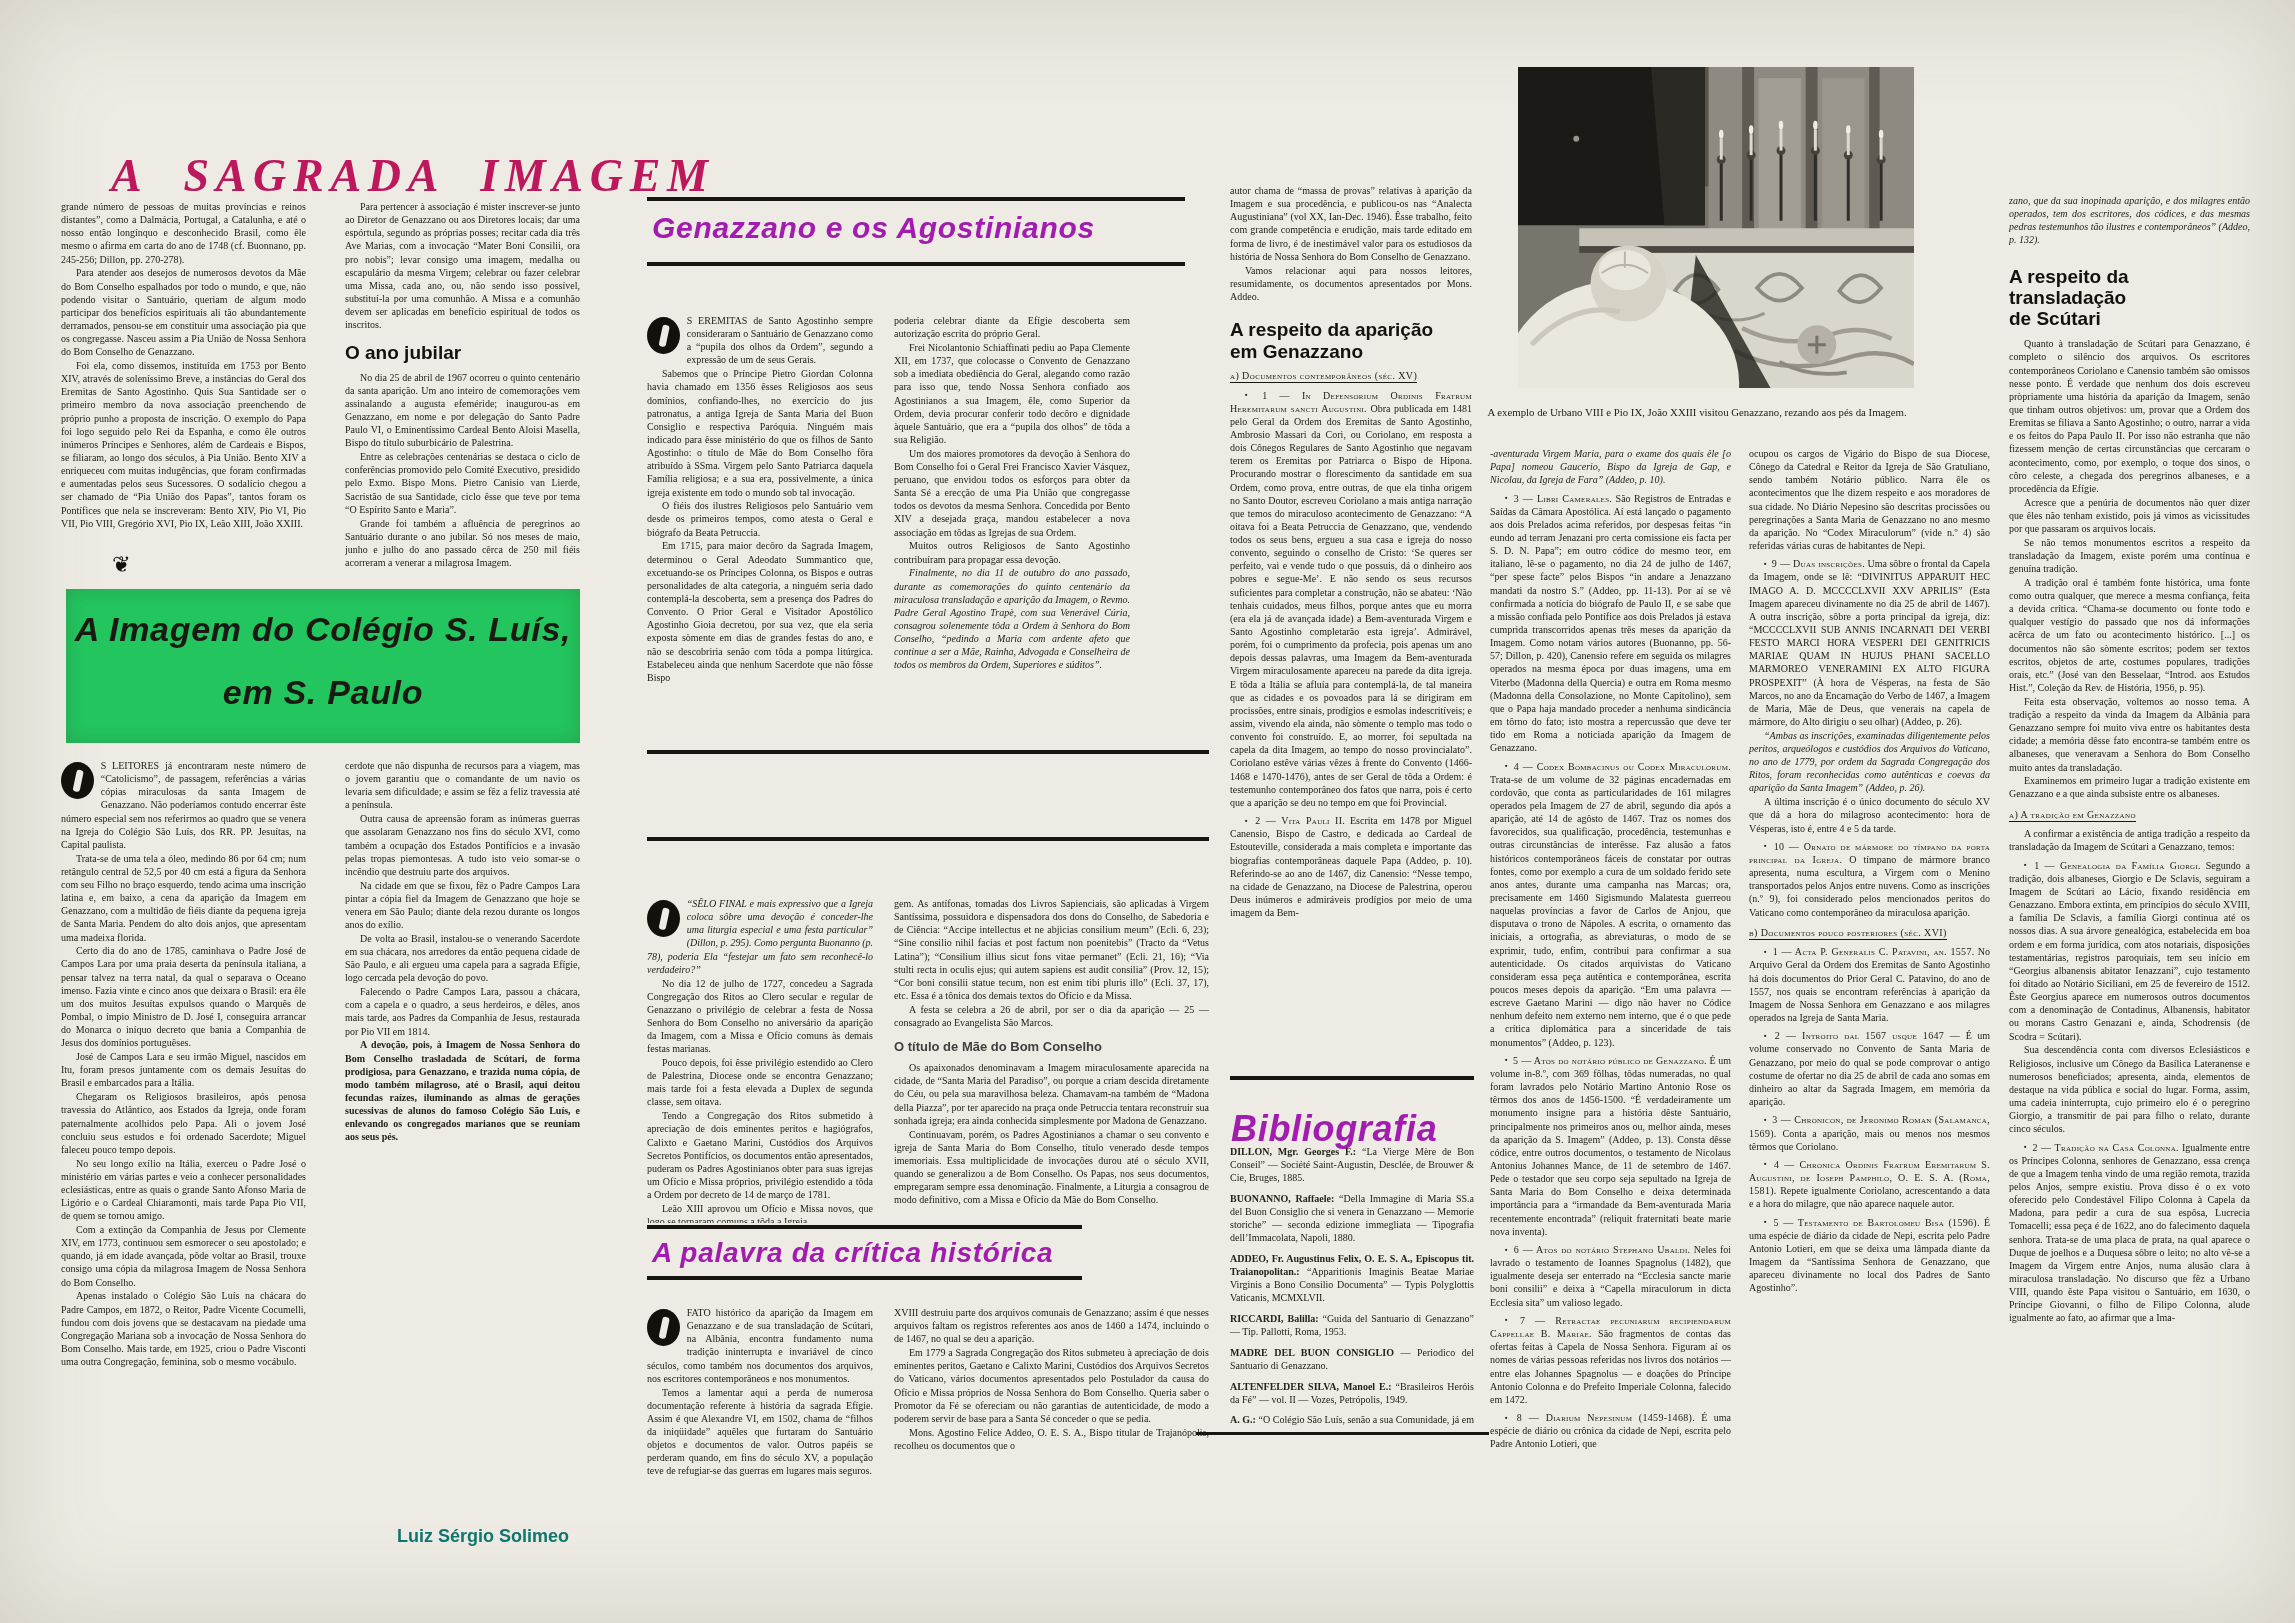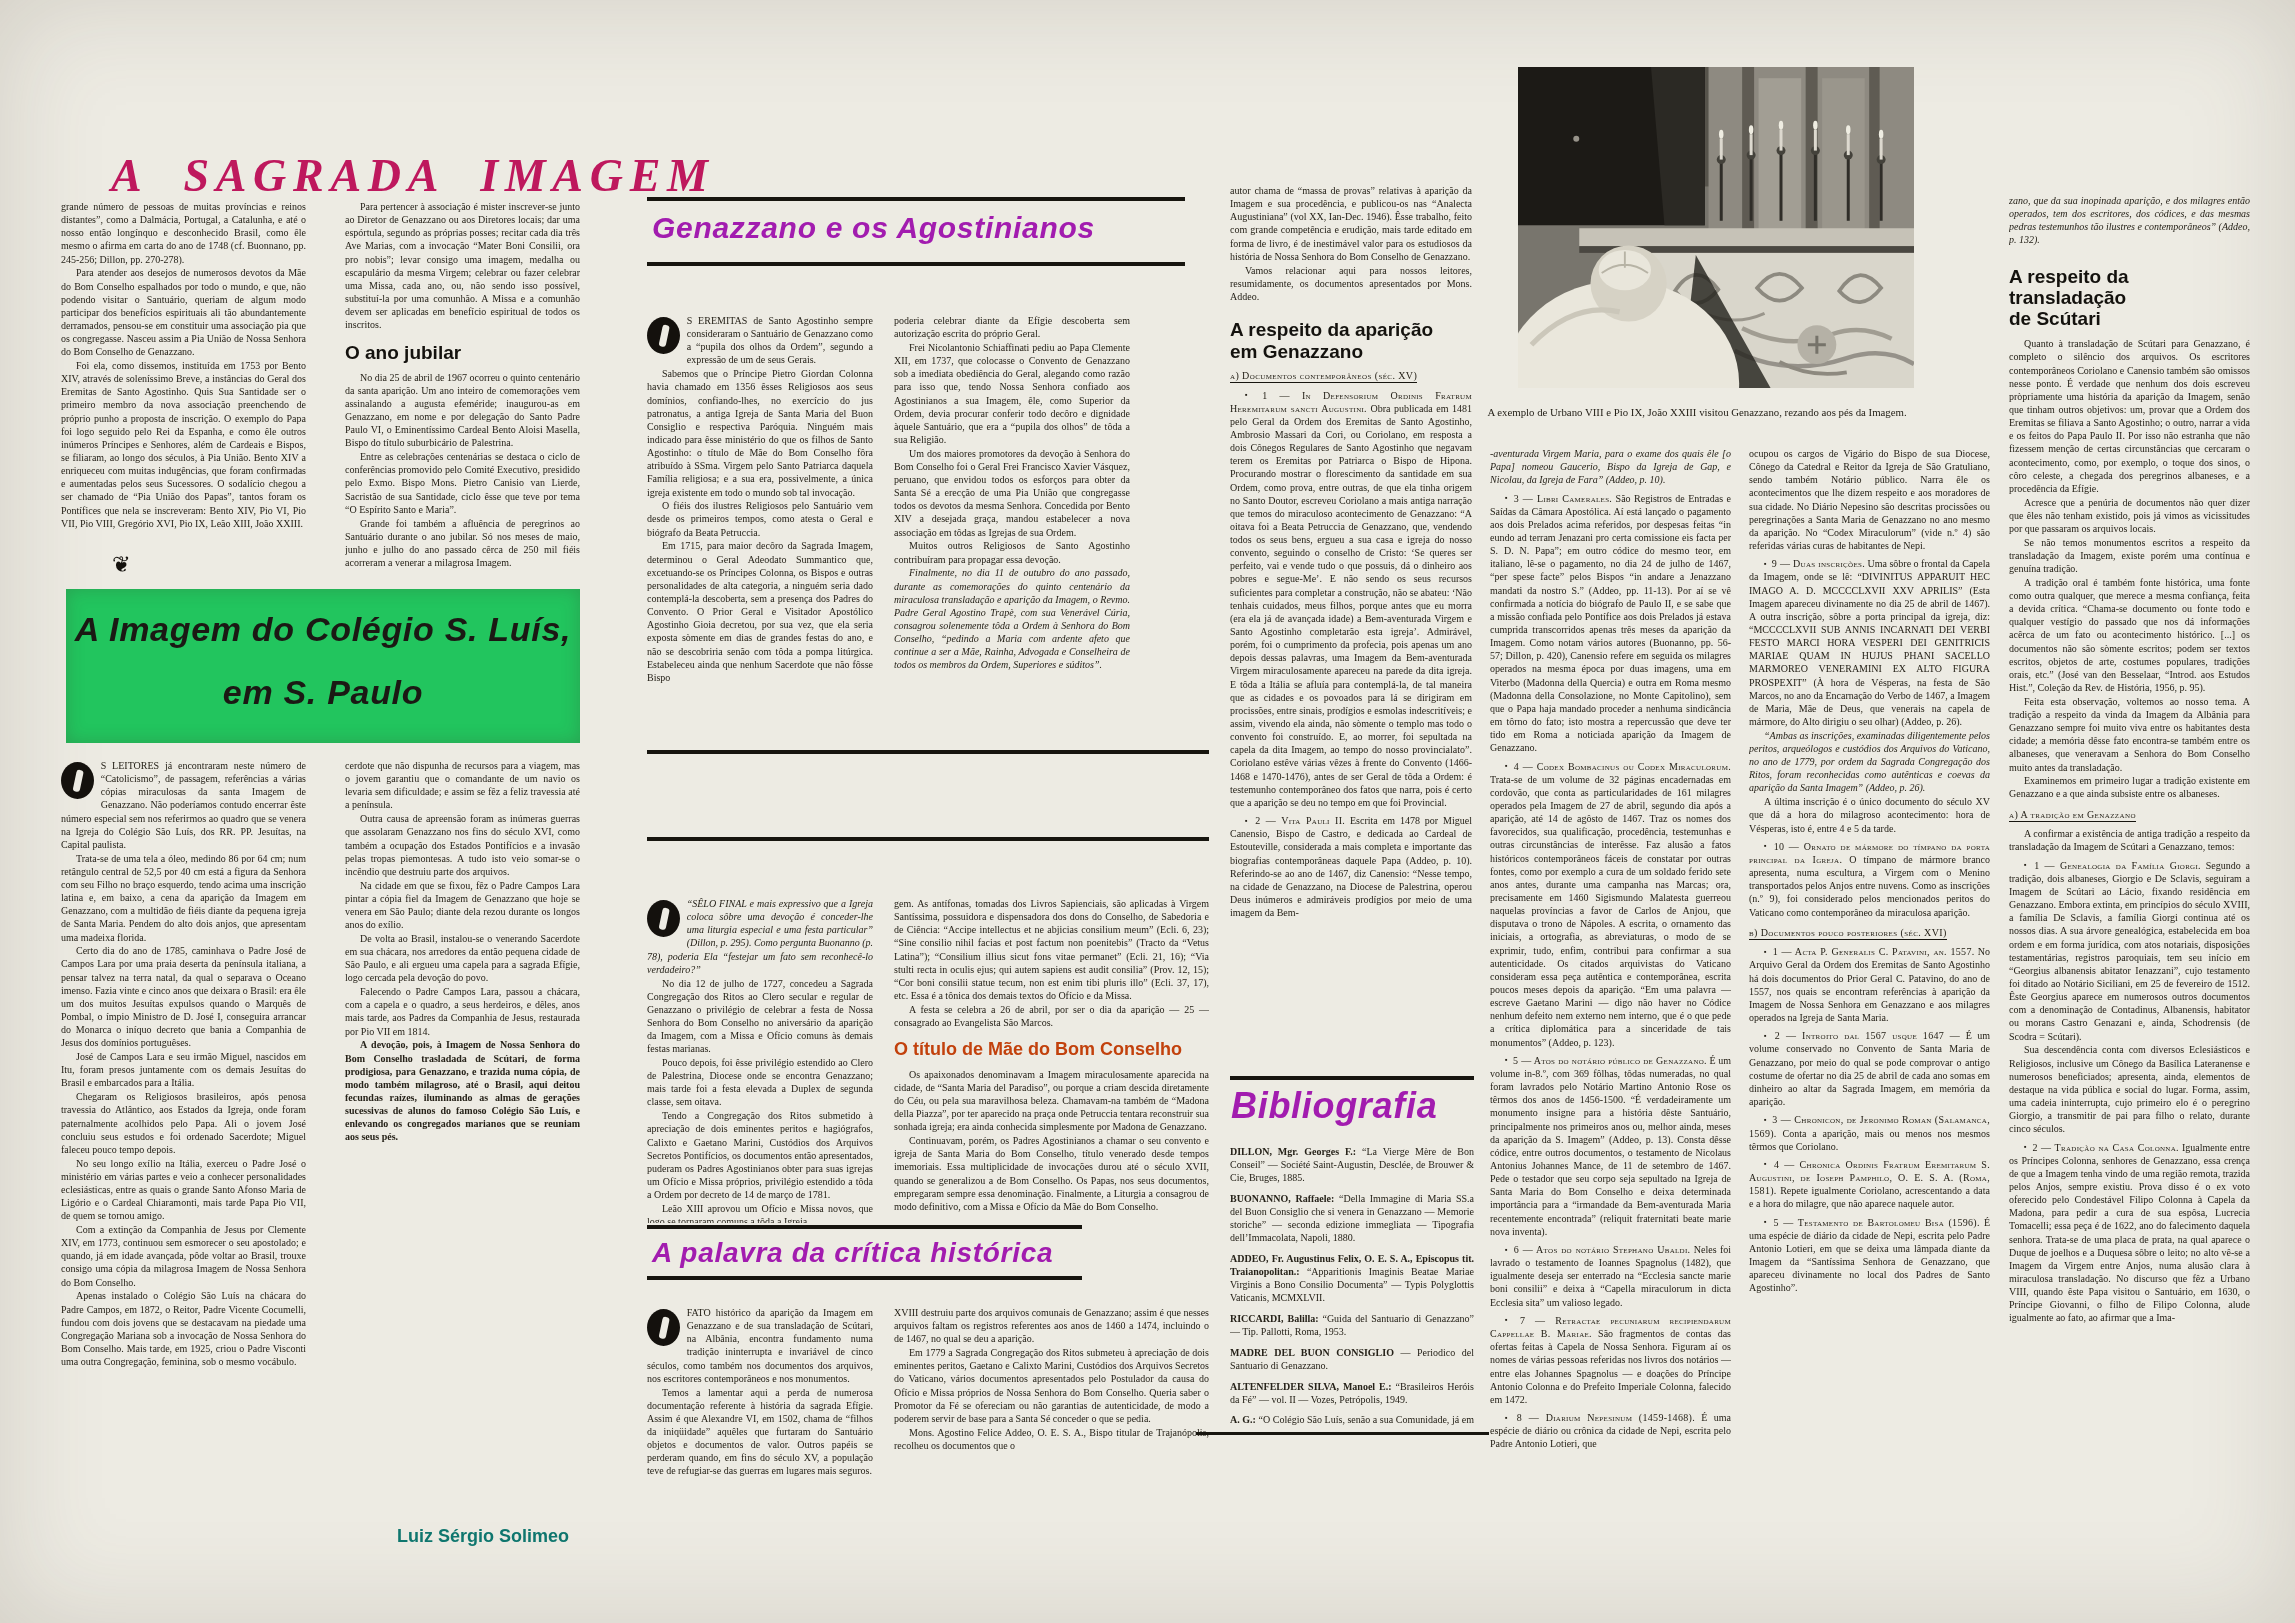--- a/index.html
+++ b/index.html
@@ -15,22 +15,22 @@
   .rule{position:absolute;background:#17150f;}
   .main-title{position:absolute;font-family:"Liberation Serif",serif;font-style:italic;font-weight:bold;
               font-size:46px;letter-spacing:6.7px;word-spacing:19.4px;color:#be185d;white-space:nowrap;}
   .band-title{position:absolute;font-family:"Liberation Sans","DejaVu Sans",sans-serif;
               font-style:italic;font-weight:bold;color:#a21caf;white-space:nowrap;letter-spacing:0.7px;}
   .graybox{position:absolute;background:#22c55e;box-shadow:inset 0 0 18px rgba(60,55,45,.25);}
   .boxline{position:absolute;width:100%;text-align:center;font-family:"Liberation Sans",sans-serif;
            font-style:italic;font-weight:bold;font-size:34px;color:#1b1914;letter-spacing:0.7px;}
   .subhead{font-family:"Liberation Sans",sans-serif;font-weight:bold;font-size:19px;font-style:normal;
            text-align:left;text-indent:0 !important;margin:10.5px 0 7.5px 0 !important;line-height:1.12;color:#14120e;}
-  .subhead2{font-family:"Liberation Sans",sans-serif;font-weight:bold;font-size:18px;text-align:left;
-            text-indent:0 !important;margin:9px 0 6px 0 !important;color:#c2410c;}
+  .subhead2{font-family:"Liberation Sans",sans-serif;font-weight:bold;font-size:13px;text-align:left;
+            text-indent:0 !important;margin:9px 0 6px 0 !important;color:#404040;}
   .doc-sub{font-variant:small-caps;letter-spacing:0.4px;text-indent:0 !important;margin:7.5px 0 6px 0 !important;}
   .doc-sub span{border-bottom:1.5px solid #17150f;padding-bottom:1px;}
   .entry{margin-top:5.2px !important;}
   .entry::before{content:"▪";font-size:7.5px;margin-right:5.2px;position:relative;top:-1.5px;}
   .elabel{font-variant:small-caps;letter-spacing:0.3px;}
   .dcap{float:left;width:33px;height:37px;background:#14110d;border-radius:50%;margin:3px 6.7px 1.5px 0;position:relative;}
   .dcap i{position:absolute;left:50%;top:50%;width:6.7px;height:22.4px;background:#edebe3;
           transform:translate(-50%,-50%) rotate(12deg);border-radius:3px;}
   .bib p{text-indent:0;margin:0 0 7.5px 0;}
   .blead{font-weight:bold;}
@@ -150,21 +150,21 @@
   <div class="col" style="left:1230px;top:184px;width:242px;height:889px;">
     <p class="nt">autor chama de “massa de provas” relativas à aparição da Imagem e sua procedência, e publicou-os nas “Analecta Augustiniana” (vol XX, Ian-Dec. 1946). Êsse trabalho, feito com grande competência e erudição, mais tarde editado em forma de livro, é de inestimável valor para os estudiosos da história de Nossa Senhora do Bom Conselho de Genazzano.</p>
     <p>Vamos relacionar aqui para nossos leitores, resumidamente, os documentos apresentados por Mons. Addeo.</p>
     <p class="subhead" style="margin-top:16.4px !important;"><span>A respeito da aparição</span><br><span>em Genazzano</span></p>
     <p class="doc-sub"><span>a)   Documentos contemporâneos (séc. XV)</span></p>
     <p class="entry"><span class="elabel">1 — In Defensorium Ordinis Fratrum Heremitarum sancti Augustini.</span> <span>Obra publicada em 1481 pelo Geral da Ordem dos Eremitas de Santo Agostinho, Ambrosio Massari da Cori, ou Coriolano, em resposta a dois Cônegos Regulares de Santo Agostinho que negavam terem os Eremitas por Patriarca o Bispo de Hipona. Procurando mostrar o florescimento da santidade em sua Ordem, como prova, entre outras, de que ela tinha origem no Santo Doutor, escreveu Coriolano a mais antiga narração que temos do miraculoso acontecimento de Genazzano: “A oitava foi a Beata Petruccia de Genazzano, que, vendendo todos os seus bens, ergueu a sua casa e igreja do nosso convento, seguindo o conselho de Cristo: ‘Se queres ser perfeito, vai e vende tudo o que possuis, dá o dinheiro aos pobres e segue-Me’. E não sendo os seus recursos suficientes para completar a construção, não se abateu: ‘Não tenhais cuidados, meus filhos, porque antes que eu morra (era ela já de avançada idade) a Bem-aventurada Virgem e Santo Agostinho completarão esta igreja’. Admirável, porém, foi o cumprimento da profecia, pois apenas um ano depois dessas palavras, uma Imagem da Bem-aventurada Virgem miraculosamente apareceu na parede da dita igreja. E tôda a Itália se afluía para contemplá-la, de tal maneira que as cidades e os povoados para lá se dirigiram em procissões, entre sinais, prodígios e esmolas indescritíveis; e assim, vivendo ela ainda, não sòmente o templo mas todo o convento foi construído. E, ao morrer, foi sepultada na capela da dita Imagem, ao tempo do nosso provincialato”. Coriolano estêve várias vêzes à frente do Convento (1466-1468 e 1470-1476), antes de ser Geral de tôda a Ordem: é testemunho contemporâneo dos fatos que narra, pois é certo que a aparição se deu no tempo em que foi Provincial.</span></p>
     <p class="entry"><span class="elabel">2 — Vita Pauli II.</span> <span>Escrita em 1478 por Miguel Canensio, Bispo de Castro, e dedicada ao Cardeal de Estouteville, considerada a mais completa e importante das biografias contemporâneas daquele Papa (Addeo, p. 10). Referindo-se ao ano de 1467, diz Canensio: “Nesse tempo, na cidade de Genazzano, na Diocese de Palestrina, operou Deus inúmeros e admiráveis prodígios por meio de uma imagem da Bem-</span></p>
   </div>
 
   <div class="rule" style="left:1230px;top:1076px;width:244px;height:3.7px;"></div>
-  <div class="band-title" style="left:1231px;top:1085px;font-size:36px;">Bibliografia</div>
+  <div class="band-title" style="left:1231px;top:1108px;font-size:36px;">Bibliografia</div>
   <div class="col bib" style="left:1230px;top:1145px;width:244px;height:284px;">
     <p><span class="blead">DILLON, Mgr. Georges F.:</span><span> “La Vierge Mère de Bon Conseil” — Société Saint-Augustin, Desclée, de Brouwer &amp; Cie, Bruges, 1885.</span></p>
     <p><span class="blead">BUONANNO, Raffaele:</span><span> “Della Immagine di Maria SS.a del Buon Consiglio che si venera in Genazzano — Memorie storiche” — seconda edizione immegliata — Tipografia dell’Immacolata, Napoli, 1880.</span></p>
     <p><span class="blead">ADDEO, Fr. Augustinus Felix, O. E. S. A., Episcopus tit. Traianopolitan.:</span><span> “Apparitionis Imaginis Beatae Mariae Virginis a Bono Consilio Documenta” — Typis Polyglottis Vaticanis, MCMXLVII.</span></p>
     <p><span class="blead">RICCARDI, Balilla:</span><span> “Guida del Santuario di Genazzano” — Tip. Pallotti, Roma, 1953.</span></p>
     <p><span class="blead">MADRE DEL BUON CONSIGLIO</span><span> — Periodico del Santuario di Genazzano.</span></p>
     <p><span class="blead">ALTENFELDER SILVA, Manoel E.:</span><span> “Brasileiros Heróis da Fé” — vol. II — Vozes, Petrópolis, 1949.</span></p>
     <p><span class="blead">A. G.:</span><span> “O Colégio São Luís, senão a sua Comunidade, já em 1865”, in “Notícias da Província do Brasil Central”, dezembro de 1965.</span></p>
   </div>
   <div class="rule" style="left:1196px;top:1432px;width:293px;height:3px;"></div>

